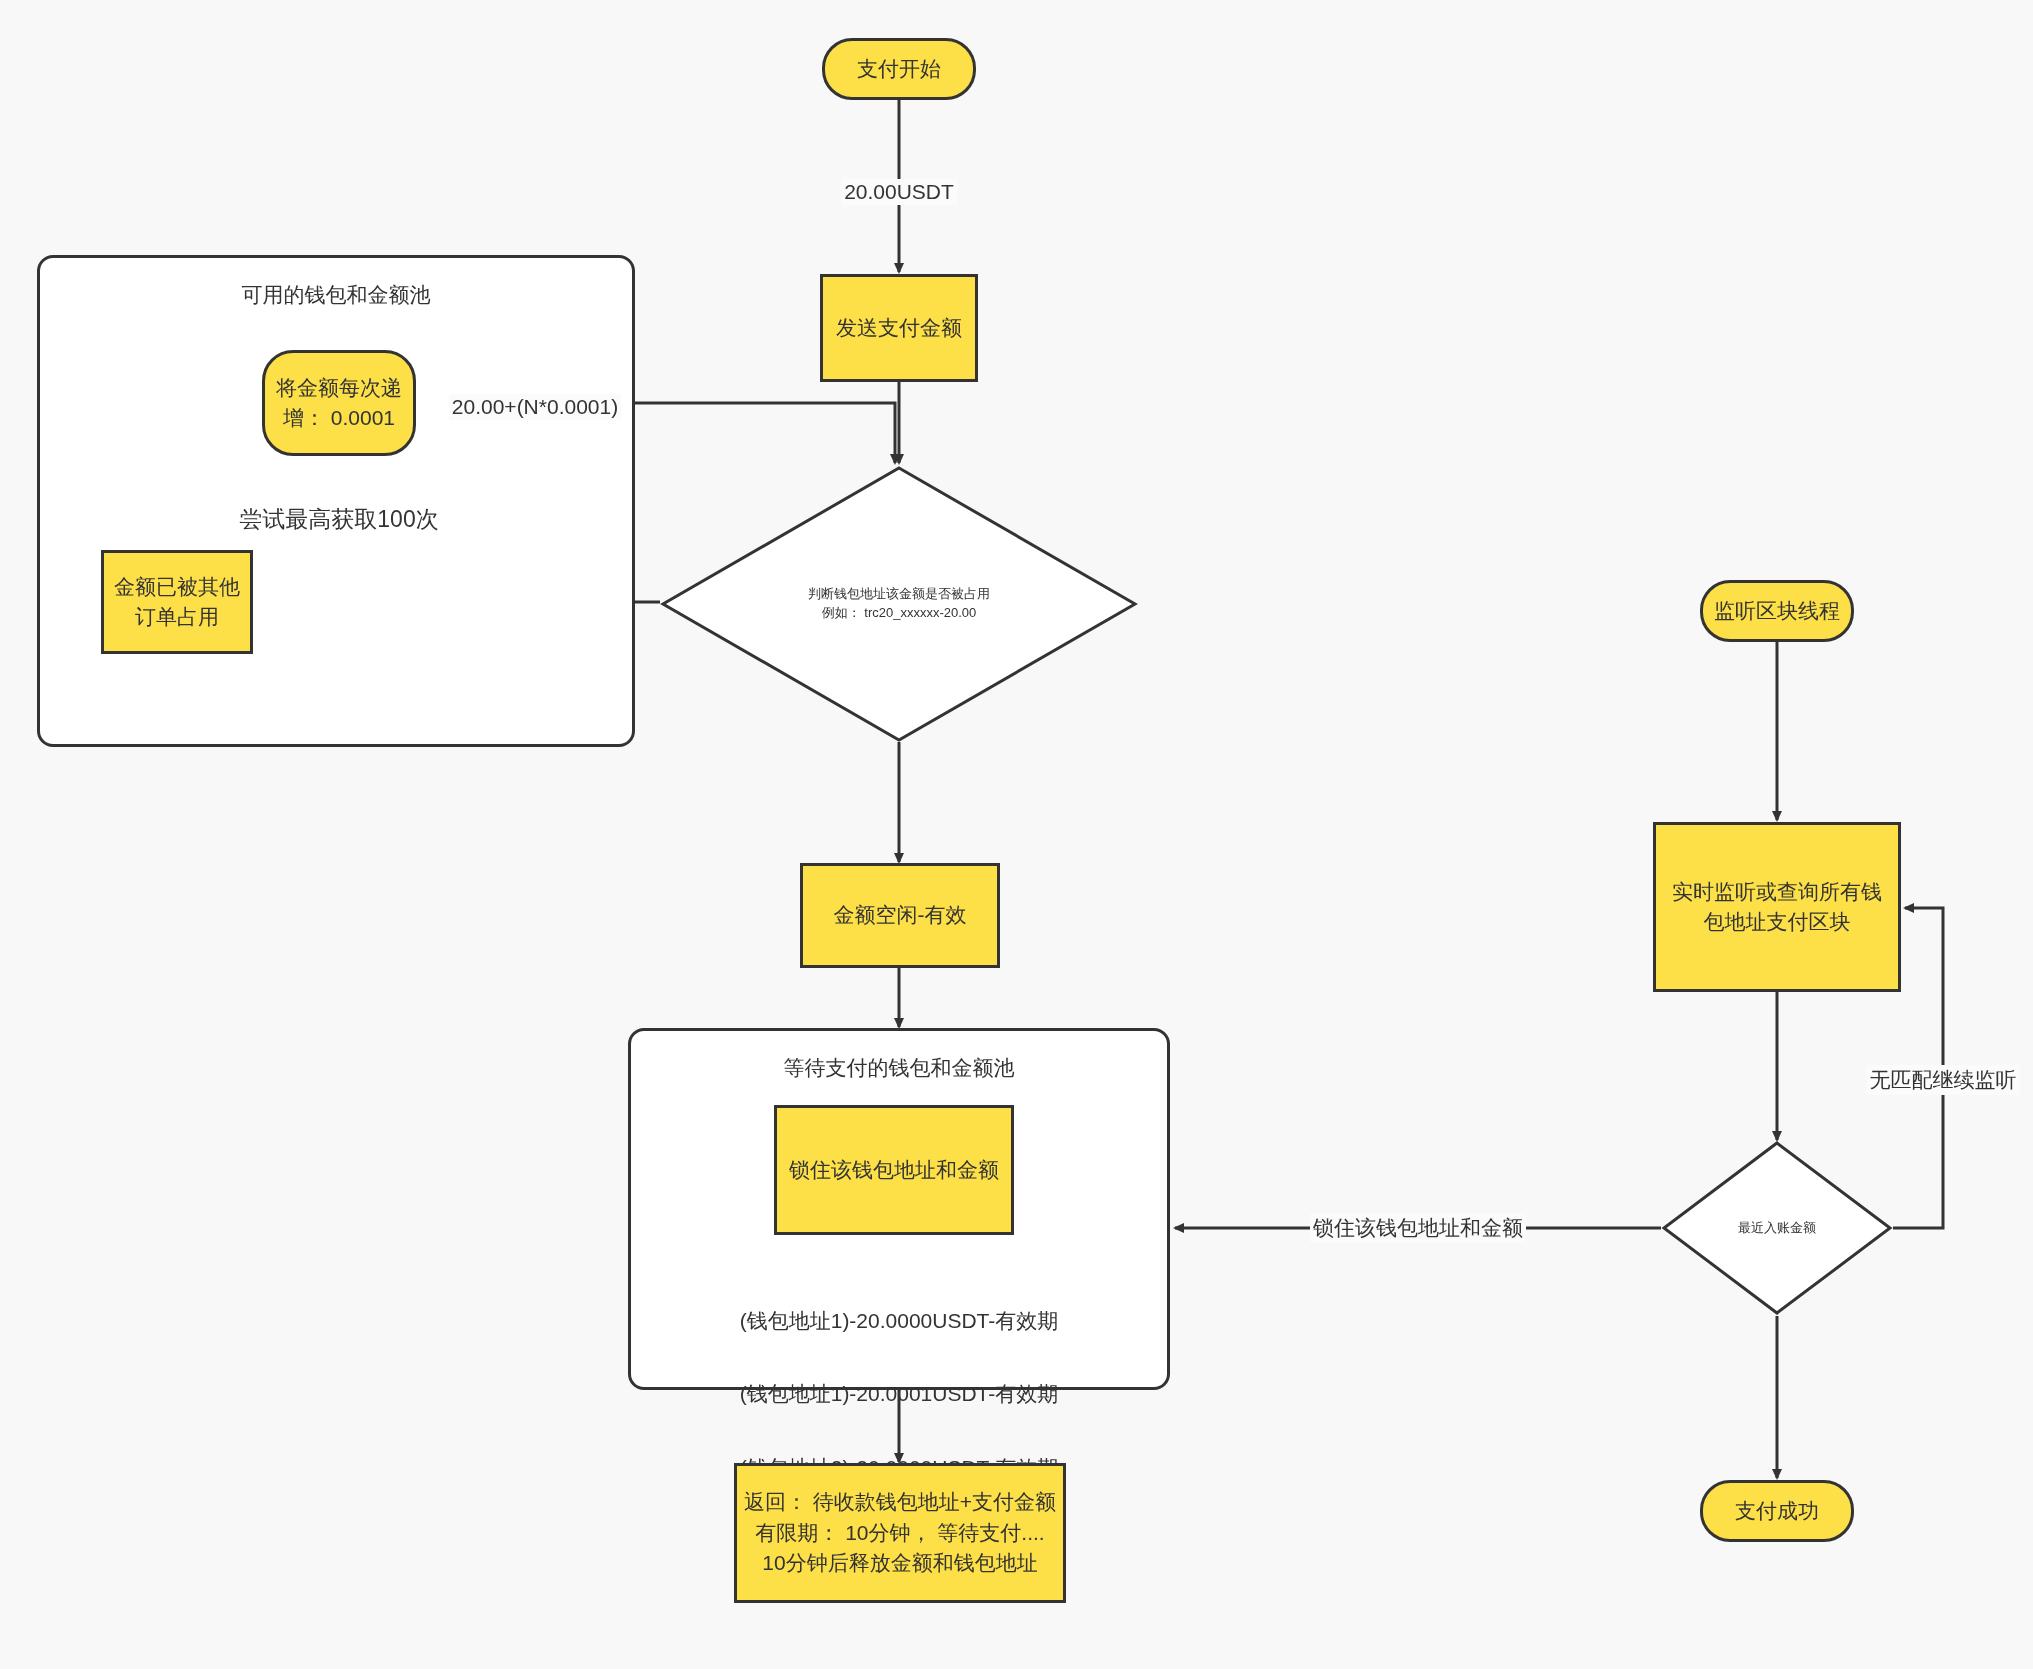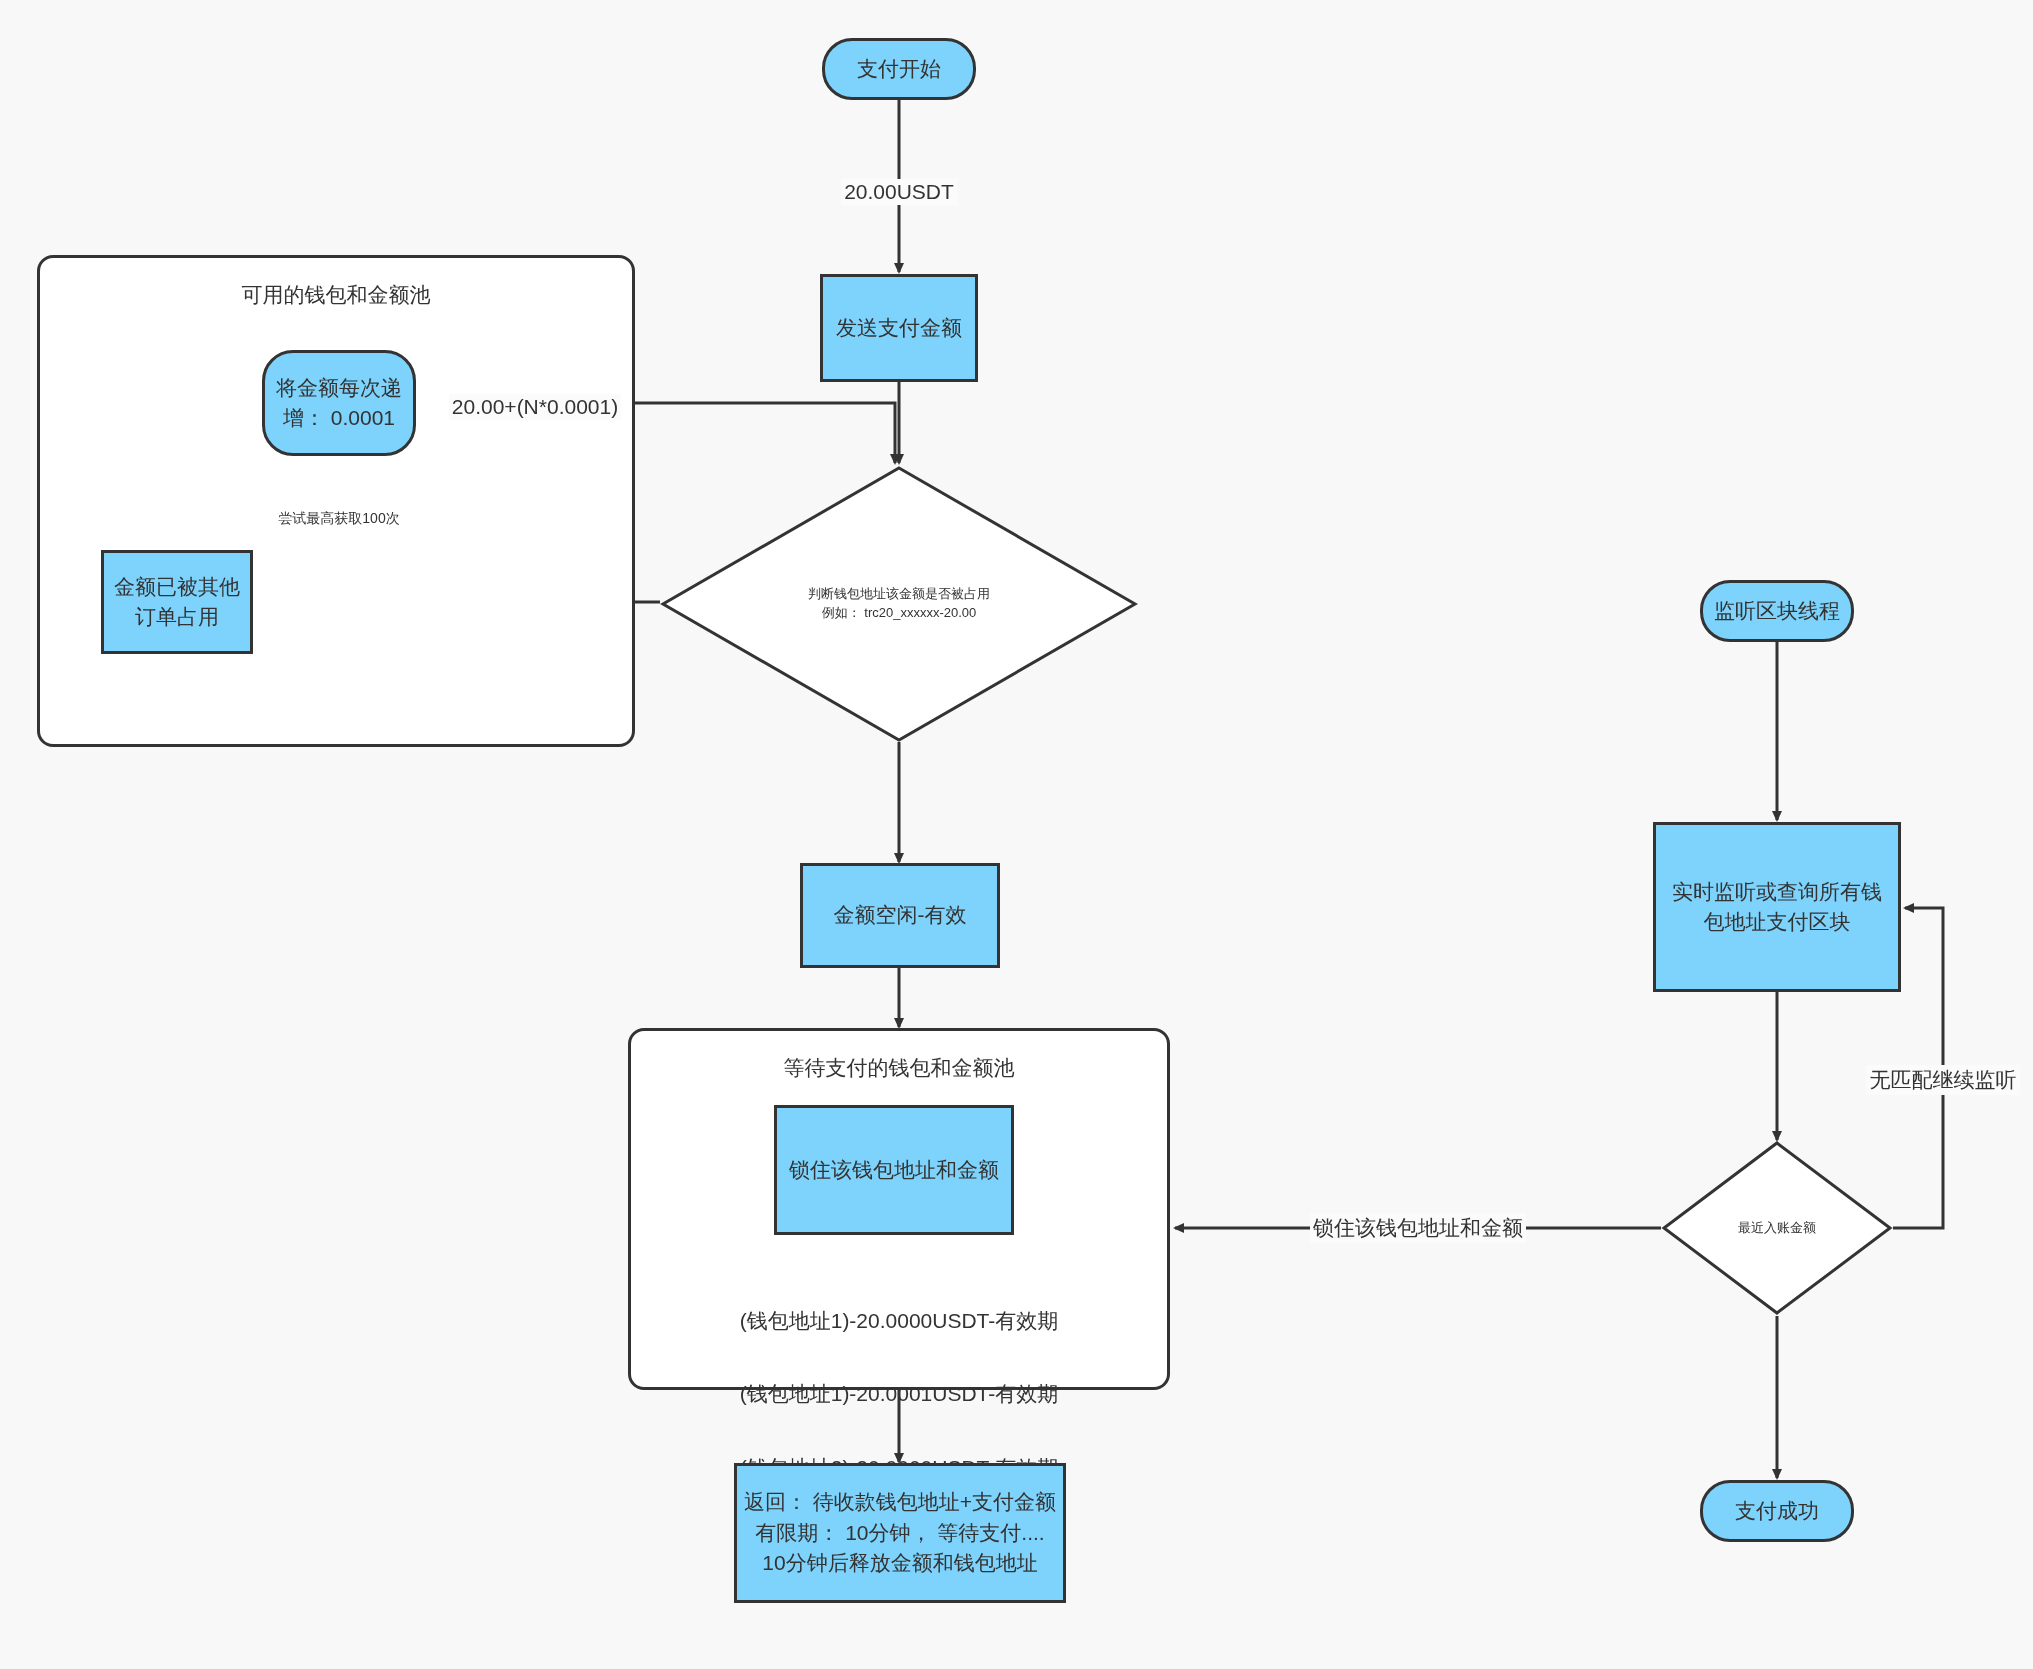--- a/index.html
+++ b/index.html
@@ -25,21 +25,21 @@
     height: 1669px;
     pointer-events: none;
   }
   .node {
     position: absolute;
     box-sizing: border-box;
     display: flex;
     align-items: center;
     justify-content: center;
     text-align: center;
-    background: #7dd3fc;
+    background: #fde047;
     border: 3px solid #333333;
     color: #333333;
     font-size: 21px;
     line-height: 1.45;
     white-space: pre-line;
   }
   .node.stadium {
     border-radius: 30px;
   }
   .node.container {
@@ -91,21 +91,21 @@
     position: absolute;
     font-size: 21px;
     color: #333333;
     background: #fbfbfb;
     padding: 1px 3px;
     white-space: nowrap;
     transform: translate(-50%, -50%);
   }
   .plain-label {
     position: absolute;
-    font-size: 14px;
+    font-size: 23px;
     color: #333333;
     white-space: nowrap;
     transform: translate(-50%, -50%);
     background: transparent;
   }
 </style>
 </head>
 <body>
 
 <div id="canvas">

